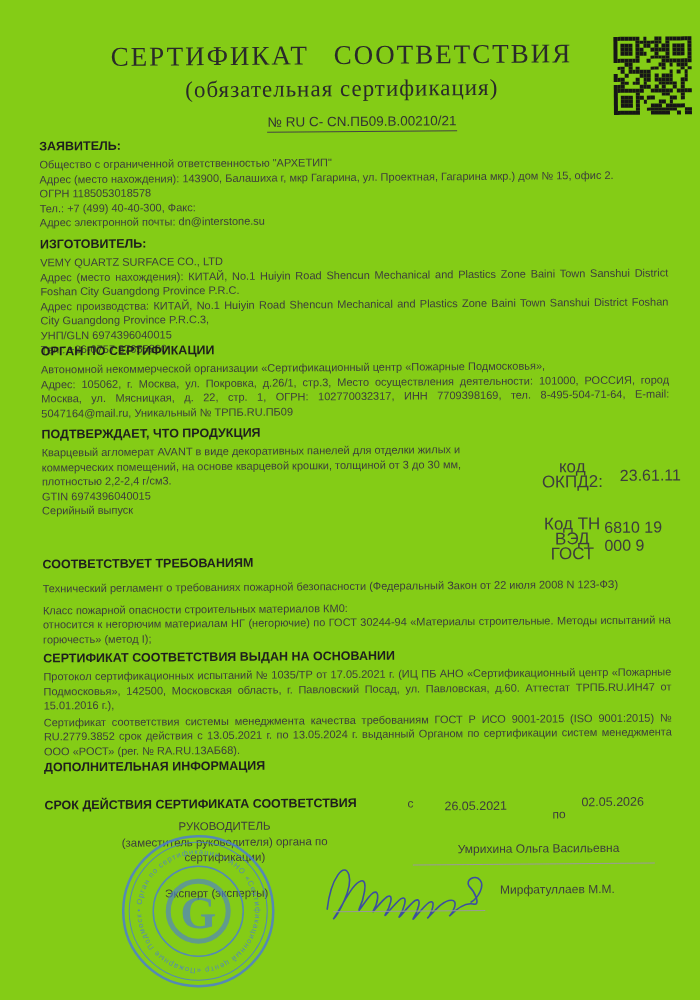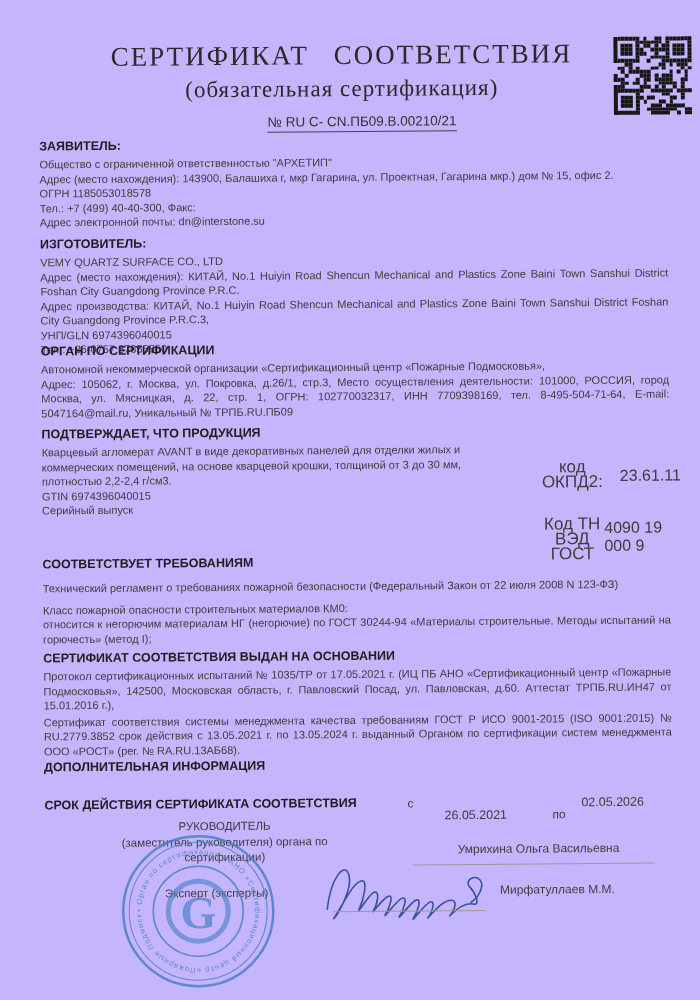--- a/index.html
+++ b/index.html
@@ -1,16 +1,16 @@
 <!DOCTYPE html>
 <html><head>
 <meta charset="utf-8">
 <style>
   html,body{margin:0;padding:0;background:#e8e8e8;}
-  .page{position:relative;width:700px;height:1000px;background:#c4b5fd;overflow:hidden;
+  .page{position:relative;width:700px;height:1000px;background:#84cc16;overflow:hidden;
         font-family:"Liberation Sans",sans-serif;color:#3d3d3d;}
   .sheet{position:absolute;inset:0;transform:rotate(-0.45deg);}
   .abs{position:absolute;}
   .title1{font-family:"Liberation Serif",serif;font-size:27px;color:#2a2a2a;
           letter-spacing:2px;word-spacing:16px;text-align:center;}
   .title2{font-family:"Liberation Serif",serif;font-size:23px;color:#2a2a2a;
           letter-spacing:1px;text-align:center;}
   .certnum{font-size:13.5px;color:#333;text-align:center;border-bottom:1.5px solid #444;
            padding-bottom:2px;}
   .h{font-weight:bold;font-size:12.5px;color:#1e1e1e;margin:0 0 4px 0;}
@@ -513,21 +513,21 @@
     <p class="h">ПОДТВЕРЖДАЕТ, ЧТО ПРОДУКЦИЯ</p>
     <p class="t" style="width:445px;">Кварцевый агломерат AVANT в виде декоративных панелей для отделки жилых и коммерческих помещений, на основе кварцевой крошки, толщиной от 3 до 30 мм, плотностью 2,2-2,4 г/см3.</p>
     <p class="t">GTIN 6974396040015</p>
     <p class="t">Серийный выпуск</p>
     <div class="abs codelab" style="top:36px;left:498px;width:65px;">код ОКПД2:</div>
     <div class="abs codeval" style="top:44px;left:578px;">23.61.11</div>
     <div class="abs codelab" style="top:93px;left:490px;width:80px;">
       <div>Код ТН</div>
       <div>ВЭД ГОСТ</div>
     </div>
-    <div class="abs codeval" style="top:96px;left:562px;">4090 19 000 9</div>
+    <div class="abs codeval" style="top:96px;left:562px;">6810 19 000 9</div>
   </div>
 
   <div class="abs sec" style="top:555px;">
     <p class="h" style="margin-bottom:10px;">СООТВЕТСТВУЕТ ТРЕБОВАНИЯМ</p>
     <p class="t" style="margin-bottom:7px;">Технический регламент о требованиях пожарной безопасности (Федеральный Закон от 22 июля 2008 N 123-ФЗ)</p>
     <p class="t">Класс пожарной опасности строительных материалов КМ0:</p>
     <p class="t just">относится к негорючим материалам НГ (негорючие) по ГОСТ 30244-94 «Материалы строительные. Методы испытаний на горючесть» (метод I);</p>
   </div>
 
   <div class="abs sec" style="top:649px;">
@@ -536,21 +536,21 @@
     <p class="t just">Сертификат соответствия системы менеджмента качества требованиям ГОСТ Р ИСО 9001-2015 (ISO 9001:2015) № RU.2779.3852 срок действия с 13.05.2021 г. по 13.05.2024 г. выданный Органом по сертификации систем менеджмента ООО «РОСТ» (рег. № RA.RU.13АБ68).</p>
   </div>
 
   <div class="abs sec" style="top:758px;">
     <p class="h">ДОПОЛНИТЕЛЬНАЯ ИНФОРМАЦИЯ</p>
   </div>
 
   <div class="abs sec" style="top:796px;height:20px;">
     <span class="h abs" style="left:0;top:0;">СРОК ДЕЙСТВИЯ СЕРТИФИКАТА СООТВЕТСТВИЯ</span>
     <span class="vlab abs" style="left:363px;top:1px;">с</span>
-    <span class="vdate abs" style="left:400px;top:13px;">26.05.2021</span>
+    <span class="vdate abs" style="left:400px;top:4px;">26.05.2021</span>
     <span class="vlab abs" style="left:508px;top:13px;">по</span>
     <span class="vdate abs" style="left:537px;top:1px;">02.05.2026</span>
   </div>
 
   <div class="abs" style="top:815px;left:42px;right:30px;height:180px;">
 
     <div class="abs role" style="left:55px;top:3px;width:250px;">
       <div>РУКОВОДИТЕЛЬ</div>
       <div>(заместитель руководителя) органа по</div>
       <div>сертификации)</div>

